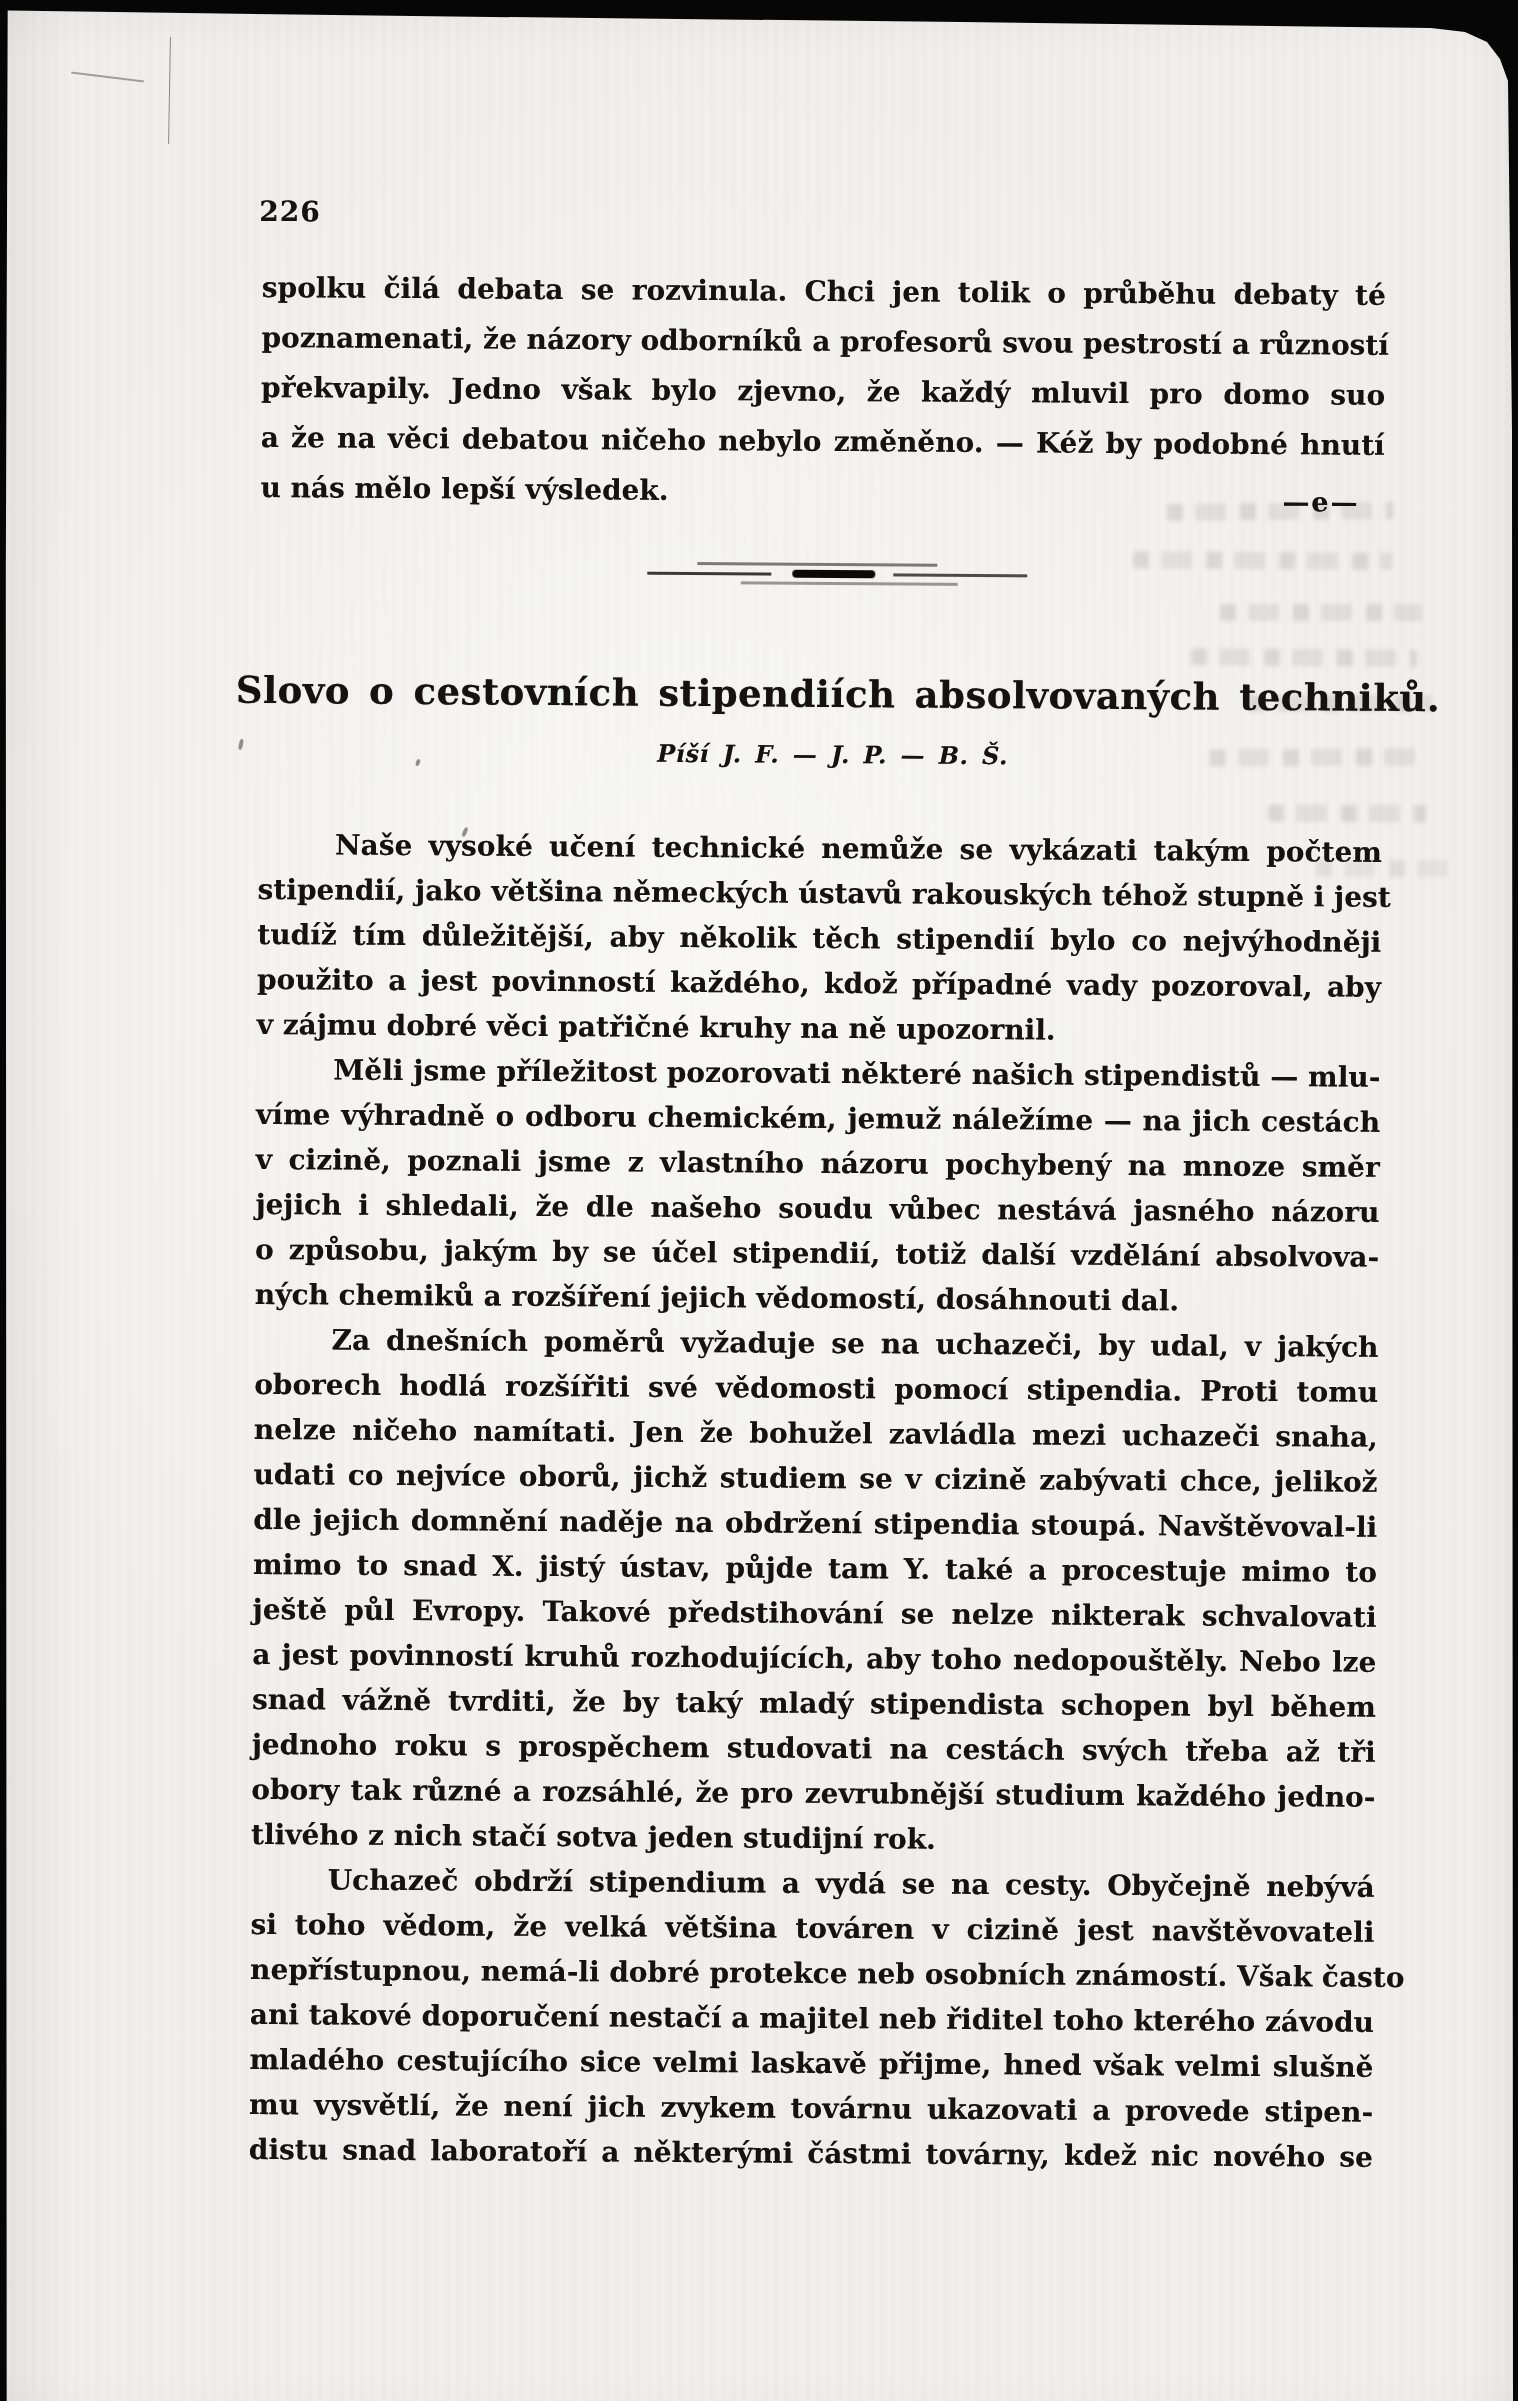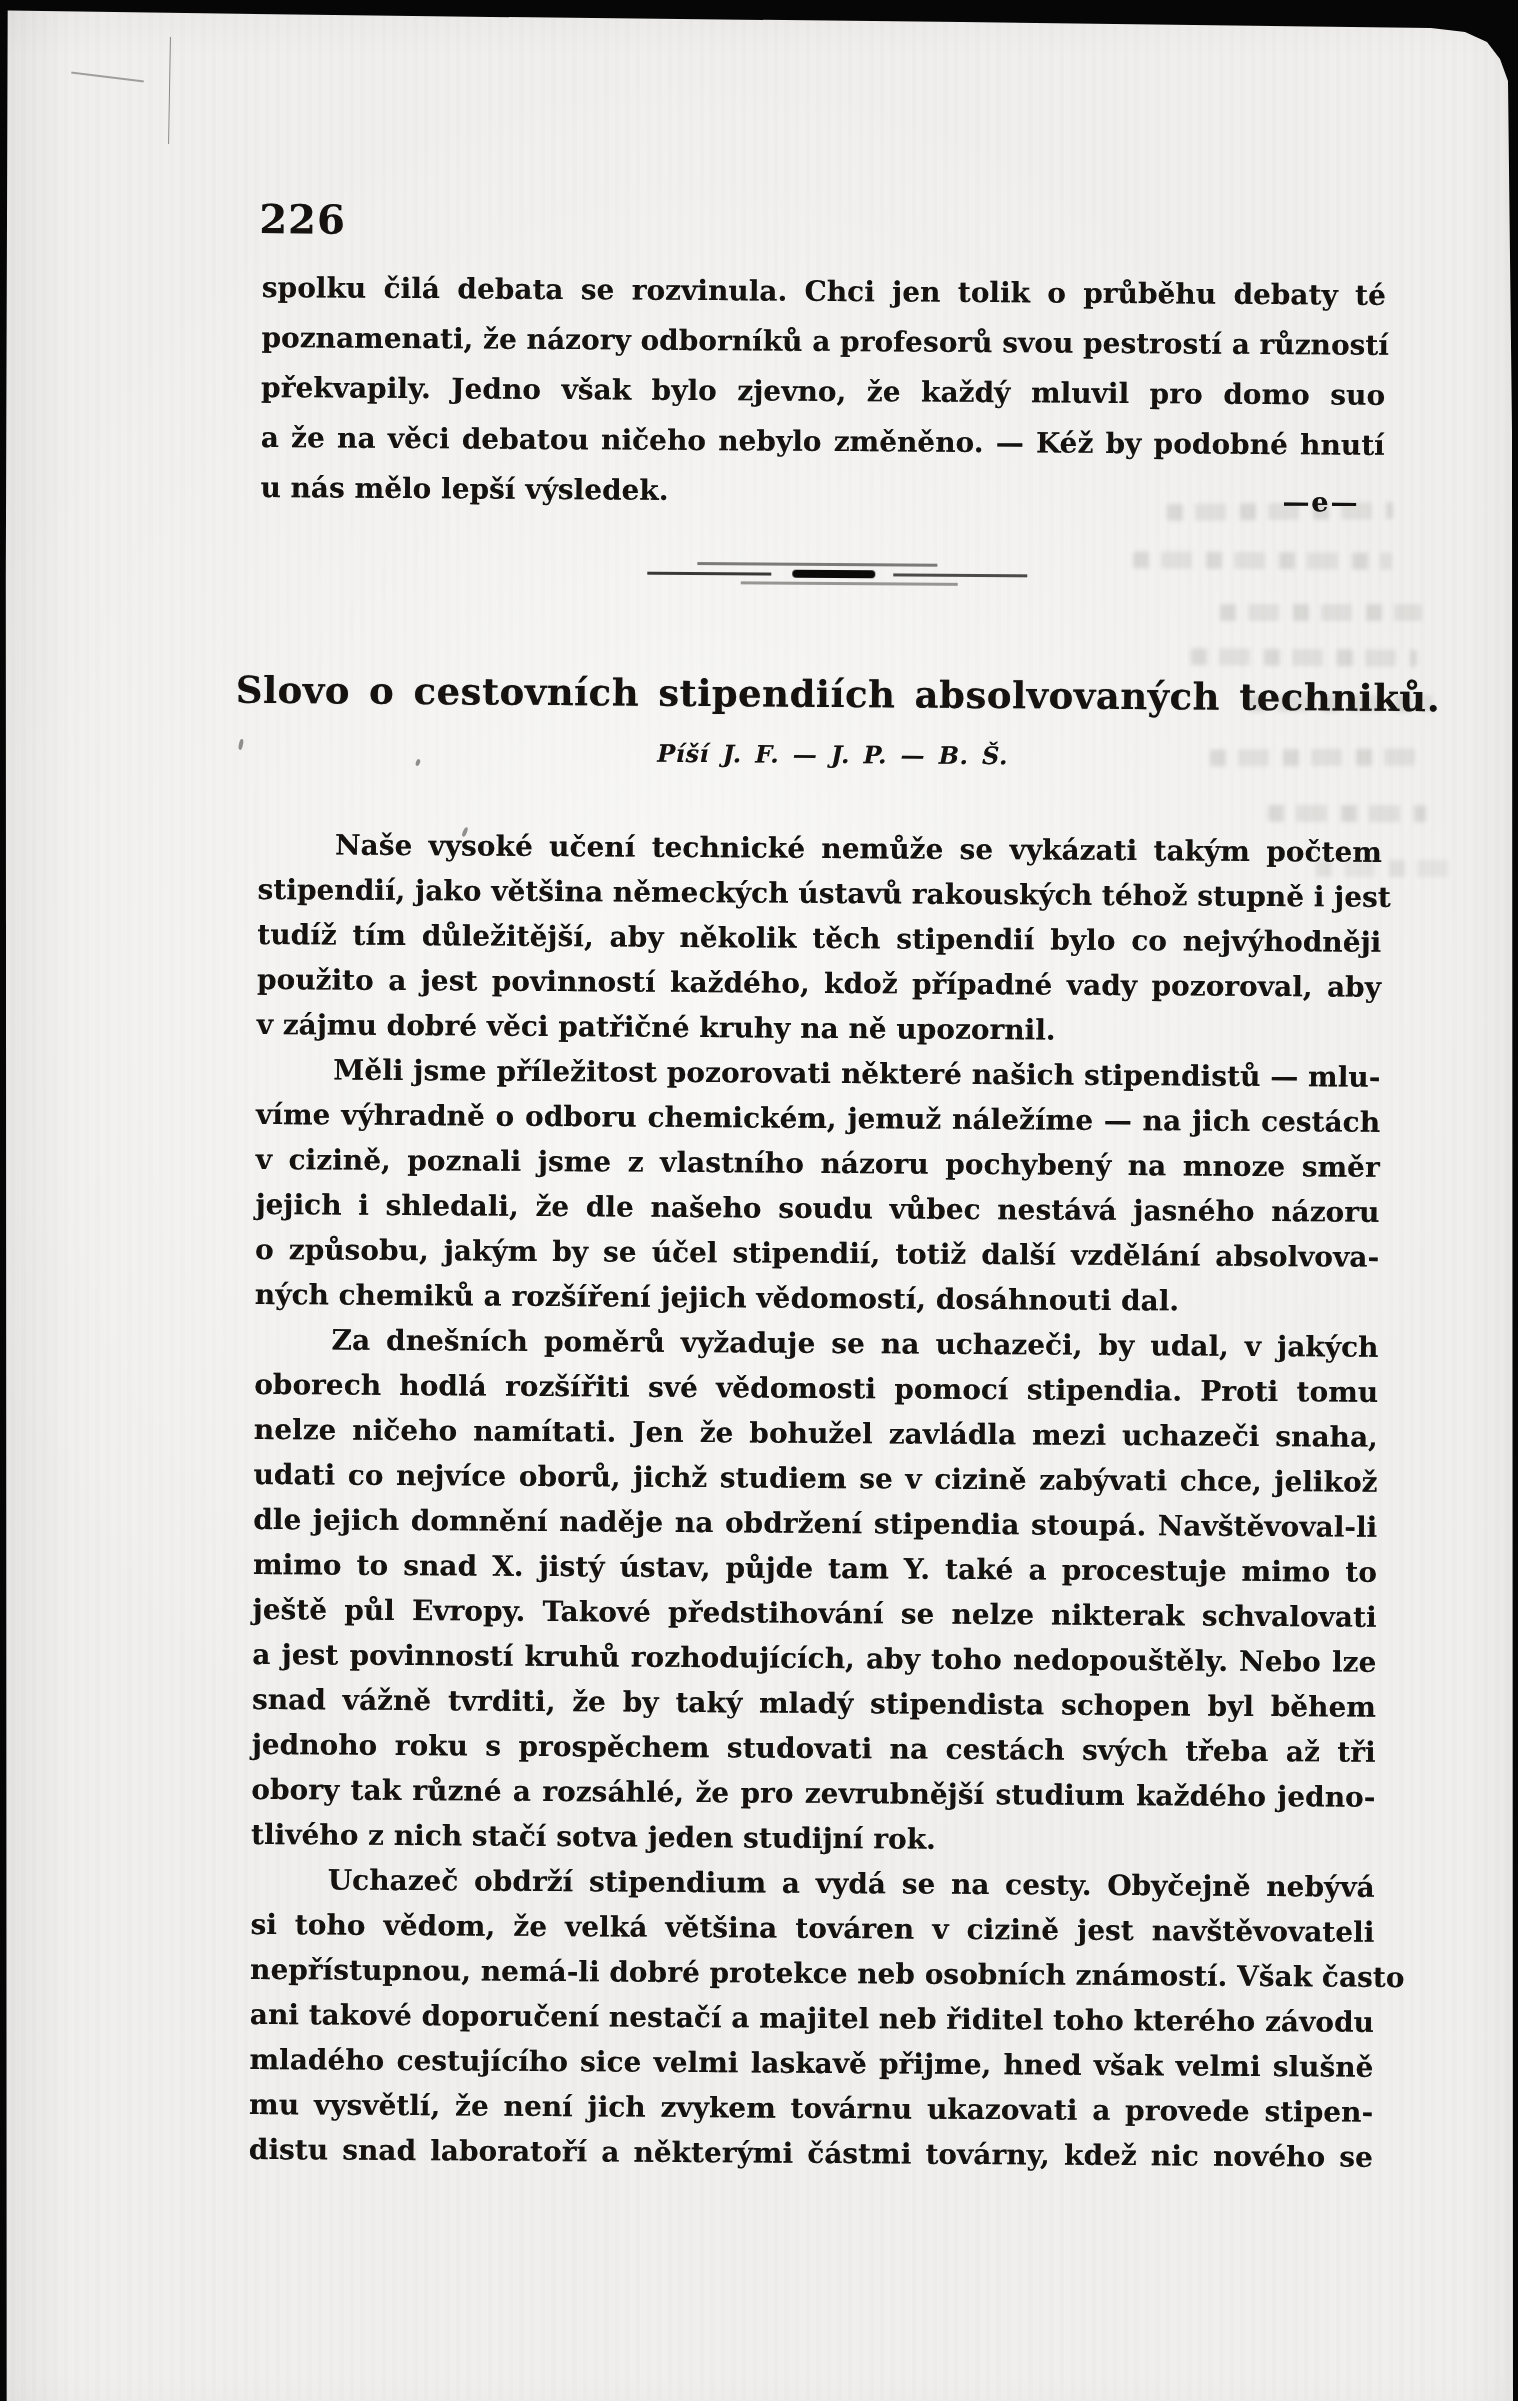--- a/index.html
+++ b/index.html
@@ -29,21 +29,21 @@
   }
   
   .content{
     position:absolute;left:0;top:0;width:1519px;height:2454px;
     transform:rotate(.4deg);
     transform-origin:262px 269px;
     color:#151210;
   }
   .page-number{
     position:absolute;left:259px;top:195px;
-    font-size:40px;font-weight:700;letter-spacing:1px;
+    font-size:28px;font-weight:700;letter-spacing:1px;
     text-shadow:0 0 0.5px rgba(20,15,10,.45);
   }
   .col{position:absolute;left:262px;width:1124px;}
   .line{
     white-space:nowrap;
     text-align:justify;
     text-align-last:justify;
     text-shadow:0 0 0.5px rgba(20,15,10,.4);
   }
   .line.indent{text-indent:77px;}

